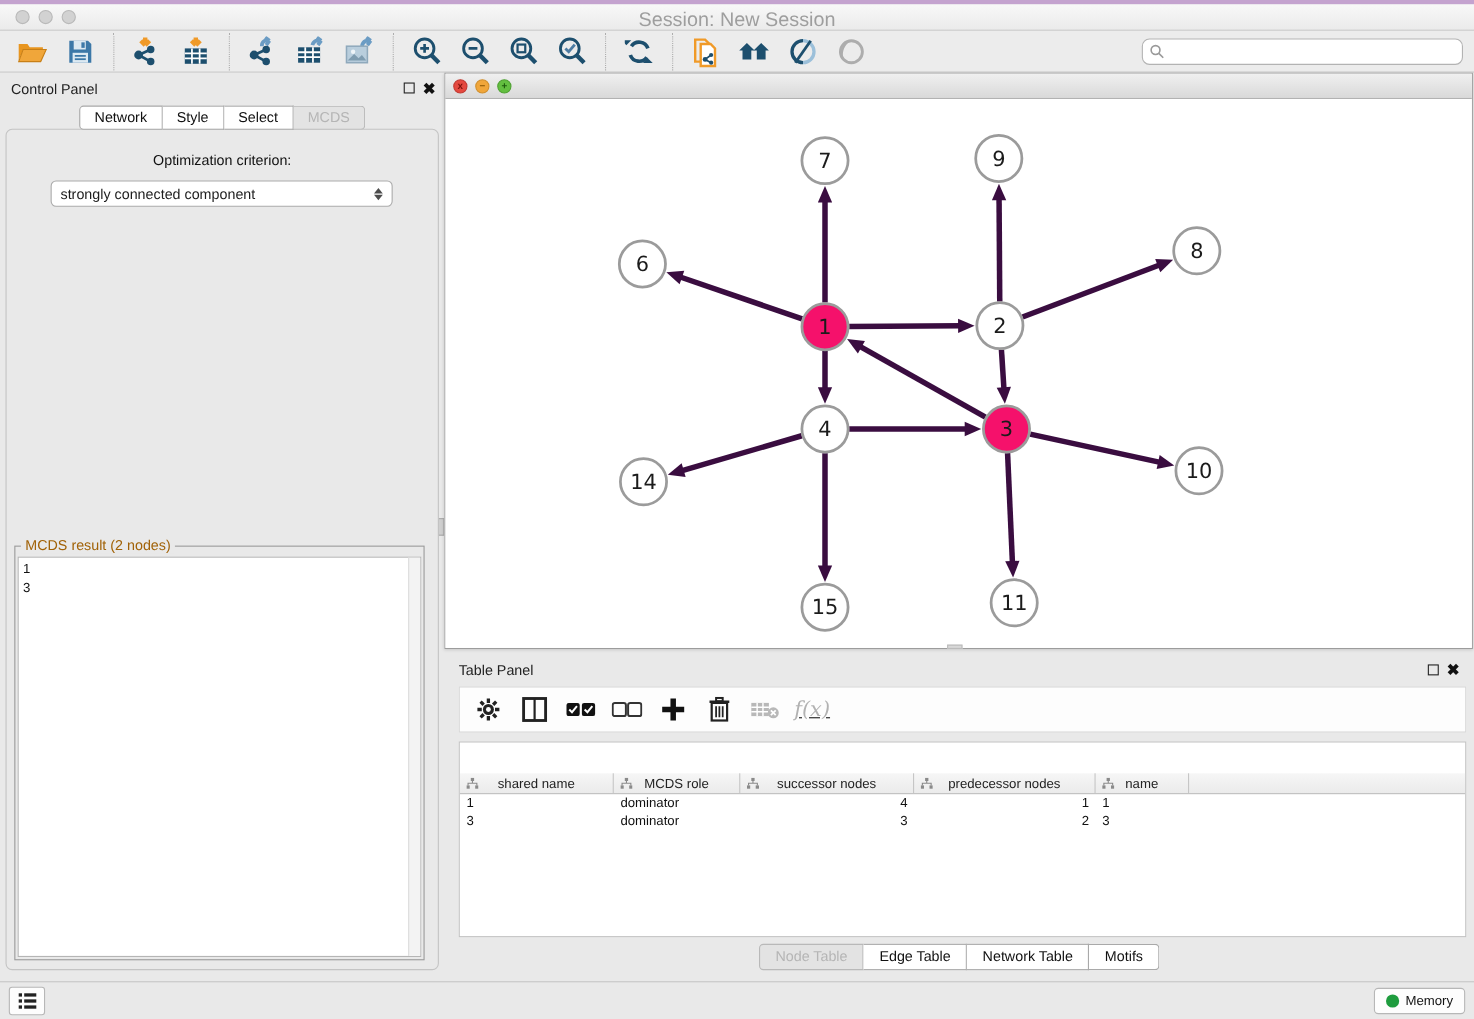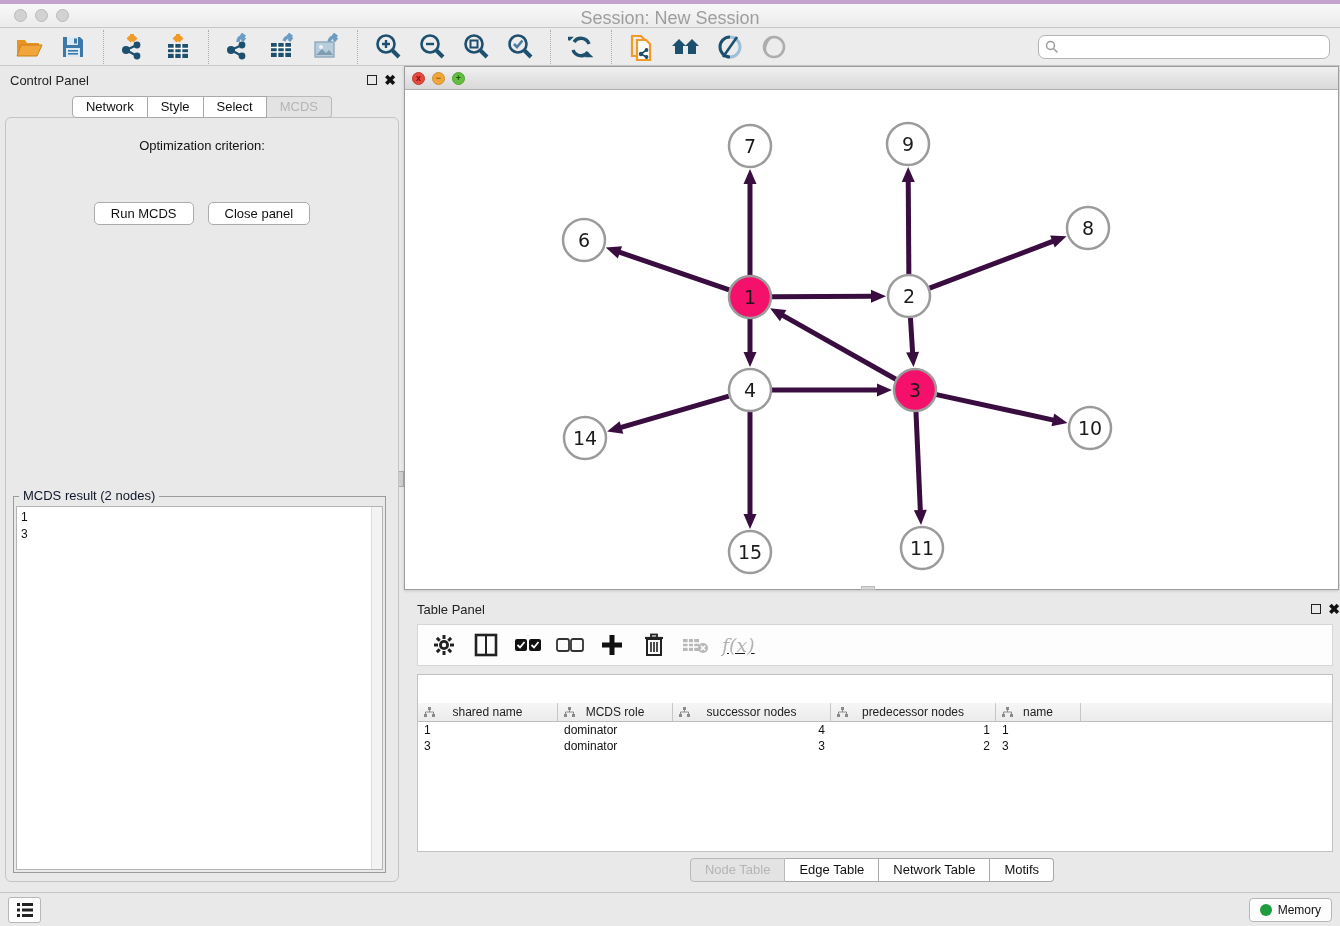--- a/index.html
+++ b/index.html
@@ -70,21 +70,21 @@
   .mac-btn {
     background:#fff; border:1px solid #ababab; border-radius:5px;
     padding:3px 16px; font-size:13px; color:#111; font-family:"Liberation Sans",sans-serif;
   }
   .result-group {
     position:absolute; left:7px; right:12px; top:378px; height:377px;
     border:1px solid #9a9a9a;
   }
   .result-legend {
     position:absolute; top:-9px; left:5px; background:#e9e9e9; padding:0 4px;
-    font-size:13px; color:#0f172a;
+    font-size:13px; color:#a16207;
   }
   .result-textarea {
     position:absolute; top:9px; left:2px; right:2px; bottom:2px;
     background:#fff; border:1px solid #b5b5b5; font-family:"Liberation Sans",sans-serif;
     font-size:12px; padding:2px 4px; white-space:pre; line-height:17px; color:#111;
   }
   .result-scroll { position:absolute; top:10px; right:3px; bottom:3px; width:11px; background:#f3f3f3; border-left:1px solid #ddd; }
   
   .v-splitter { position:absolute; top:66px; left:398px; width:6px; height:822px; }
   .v-splitter .grip { position:absolute; top:405px; left:0px; width:6px; height:16px; background:#cfcfcf; border:1px solid #aaa; }
@@ -100,21 +100,21 @@
   .net-lights { position:absolute; left:7px; top:5px; display:flex; gap:7px; }
   .light { width:13px; height:13px; border-radius:50%; display:flex; align-items:center; justify-content:center; font-size:9px; font-weight:bold; line-height:1; }
   .light.red { background:#e5493f; border:1px solid #c23a32; color:#7e120c; }
   .light.yellow { background:#f0a63a; border:1px solid #d18f2c; color:#8f5b08; }
   .light.green { background:#63bf40; border:1px solid #4fa232; color:#1d5c0d; }
   .net-title { position:absolute; top:3px; width:100%; text-align:center; font-size:13px; color:#1a1a1a; }
   .net-canvas { position:absolute; top:23px; left:0; right:0; bottom:0; background:#fff; }
   .net-resize { position:absolute; bottom:-1px; left:456px; width:14px; height:4px; background:#d8d8d8; border:1px solid #bbb; }
   
   .table-panel { position:absolute; top:596px; left:404px; width:936px; height:292px; }
-  .tp-header { position:absolute; top:3px; left:13px; right:0; height:20px; display:flex; align-items:center; }
+  .tp-header { position:absolute; top:3px; left:13px; right:13px; height:20px; display:flex; align-items:center; }
   .tp-toolbar {
     position:absolute; top:28px; left:13px; right:7px; height:42px;
     background:#fdfdfd; border:1px solid #d6d6d6;
     display:flex; align-items:center; gap:10px; padding:0 10px;text-decoration:underline;
   }
   .tpt-btn { width:32px; height:32px; display:flex; align-items:center; justify-content:center; background:none; border:none; }
   .fx-label { font-family:"DejaVu Serif", serif; font-style:italic; font-size:19px; color:#b2b2b2; }
   .tp-table {
     position:absolute; top:78px; left:13px; right:7px; bottom:36px;
     background:#fff; border:1px solid #c2c2c2; overflow:hidden;
@@ -300,23 +300,26 @@
     </span>
   </div>
   <div class="cp-tabs" id="cp-tabs">
       <span class="tab">Network</span>
       <span class="tab">Style</span>
       <span class="tab">Select</span>
       <span class="tab active">MCDS</span>
     </div>
   <div class="cp-body">
     <div class="opt-label">Optimization criterion:</div>
-    <div class="cp-buttons">
-      <button class="mac-btn">Run MCDS</button>
-      <button class="mac-btn">Close panel</button>
+    <div class="criterion-select">
+      <span>strongly connected component</span>
+      <span class="stepper">
+          <i class="up"></i>
+          <i class="dn"></i>
+        </span>
     </div>
     <div class="result-group">
       <span class="result-legend">MCDS result (2 nodes)</span>
       <div class="result-textarea">1
 3</div>
       <div class="result-scroll"></div>
     </div>
   </div>
 </div>
 

